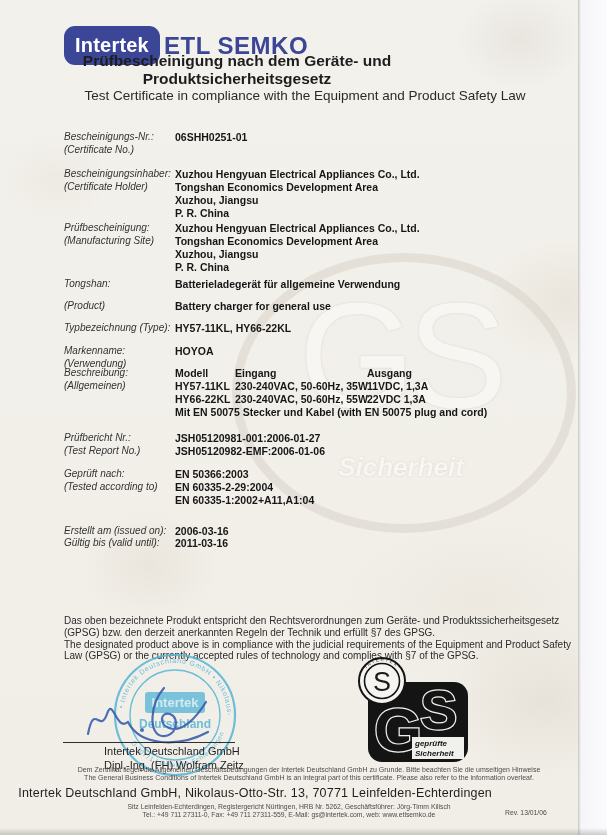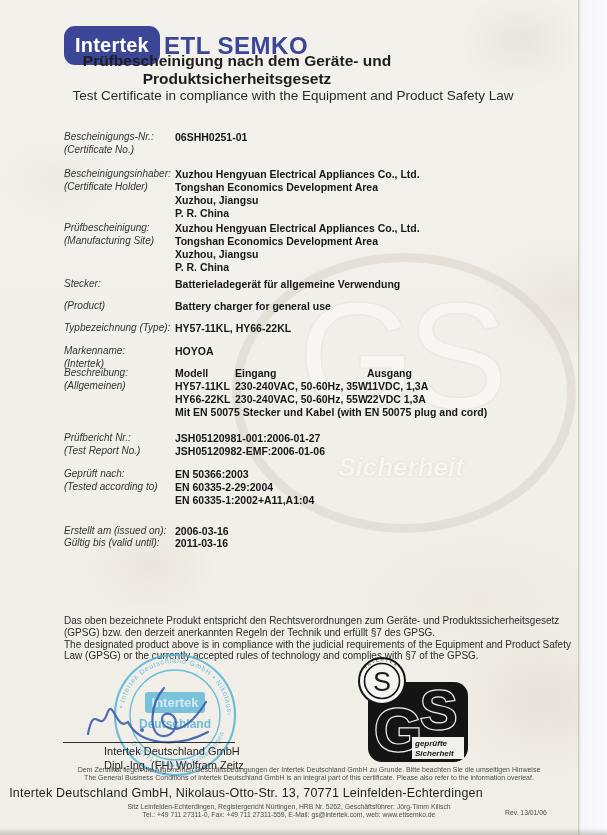--- a/index.html
+++ b/index.html
@@ -32,21 +32,21 @@
   .logo-badge{
     position:absolute;left:64px;top:26px;width:96px;height:39px;
     border-radius:11px;display:flex;align-items:center;justify-content:center;
     color:#fff;font-size:20px;font-weight:600;letter-spacing:0.2px;
   }
   .brand-text{
     position:absolute;left:164px;top:32px;
     font-size:24px;font-weight:bold;letter-spacing:0.5px;
   }
   .title-de{position:absolute;top:52px;left:0;width:474px;text-align:center;font-size:15.5px;font-weight:bold;color:#1d1d1d;}
-  .title-en{position:absolute;top:88px;left:4px;width:578px;text-align:center;font-size:13.5px;color:#2a2a2a;}
+  .title-en{position:absolute;top:88px;left:16px;width:578px;text-align:center;font-size:13.5px;color:#2a2a2a;}
   
   .row{position:absolute;left:64px;display:flex;align-items:flex-start;}
   .lbl{width:111px;flex:0 0 111px;font-style:italic;font-size:10px;line-height:12.5px;color:#333;}
   .val{font-weight:bold;font-size:10.5px;line-height:13px;color:#161616;white-space:nowrap;}
   .desc-grid{display:grid;grid-template-columns:60px 132px auto;}
   
   .watermark{position:absolute;left:232px;top:253px;width:326px;height:262px;
     border:9px solid rgba(210,205,195,0.45);border-radius:50%;pointer-events:none;}
   .watermark .wm-letters{
     position:absolute;left:18px;top:8px;width:280px;text-align:center;
@@ -63,21 +63,21 @@
   
   .stamp{position:absolute;left:110px;top:650px;width:130px;height:130px;opacity:0.85;}
   .signature{position:absolute;left:78px;top:672px;width:170px;height:80px;}
   .sig-line{position:absolute;left:63px;top:742px;width:172px;border-top:1.5px solid #2f2f2f;}
   .signatory{position:absolute;left:64px;top:745px;font-size:11px;line-height:13.5px;color:#1f1f1f;margin-left:40px;}
   
   .gs-mark{position:absolute;left:350px;top:655px;width:128px;height:112px;}
   
   .legal{position:absolute;left:40px;top:766px;width:538px;text-align:center;font-size:7px;line-height:8px;color:#4c4c4c;}
   
-  .footer-address{position:absolute;left:0;top:786px;width:492px;text-align:center;font-size:12.5px;letter-spacing:0.2px;color:#1e1e1e;}
+  .footer-address{position:absolute;left:0;top:786px;width:492px;text-align:right;font-size:12.5px;letter-spacing:0.2px;color:#1e1e1e;}
   .footer-registry{position:absolute;left:0;top:803px;width:578px;text-align:center;font-size:6.8px;line-height:7.8px;color:#4c4c4c;}
   .footer-rev{position:absolute;left:505px;top:809px;font-size:6.8px;color:#4c4c4c;}
 </style>
 </head>
 <body>
 
 <div id="page">
 
   <div class="logo-badge" style="background:#3b4696">
     <span>Intertek</span>
@@ -120,38 +120,38 @@
     </div>
     <div class="val">
       <div>Xuzhou Hengyuan Electrical Appliances Co., Ltd.</div>
       <div>Tongshan Economics Development Area</div>
       <div>Xuzhou, Jiangsu</div>
       <div>P. R. China</div>
     </div>
   </div>
 
   <div class="row" style="top:278px">
-    <div class="lbl">Stecker:</div>
+    <div class="lbl">Tongshan:</div>
     <div class="val">Batterieladegerät für allgemeine Verwendung</div>
   </div>
 
   <div class="row" style="top:300px">
     <div class="lbl">(Product)</div>
     <div class="val">Battery charger for general use</div>
   </div>
 
   <div class="row" style="top:322px">
     <div class="lbl">Typbezeichnung (Type):</div>
     <div class="val">HY57-11KL, HY66-22KL</div>
   </div>
 
   <div class="row" style="top:345px">
     <div class="lbl">
       <div>Markenname:</div>
-      <div>(Intertek)</div>
+      <div>(Verwendung)</div>
     </div>
     <div class="val">HOYOA</div>
   </div>
 
   <div class="row" style="top:367px">
     <div class="lbl">
       <div>Beschreibung:</div>
       <div>(Allgemeinen)</div>
     </div>
     <div class="val">

